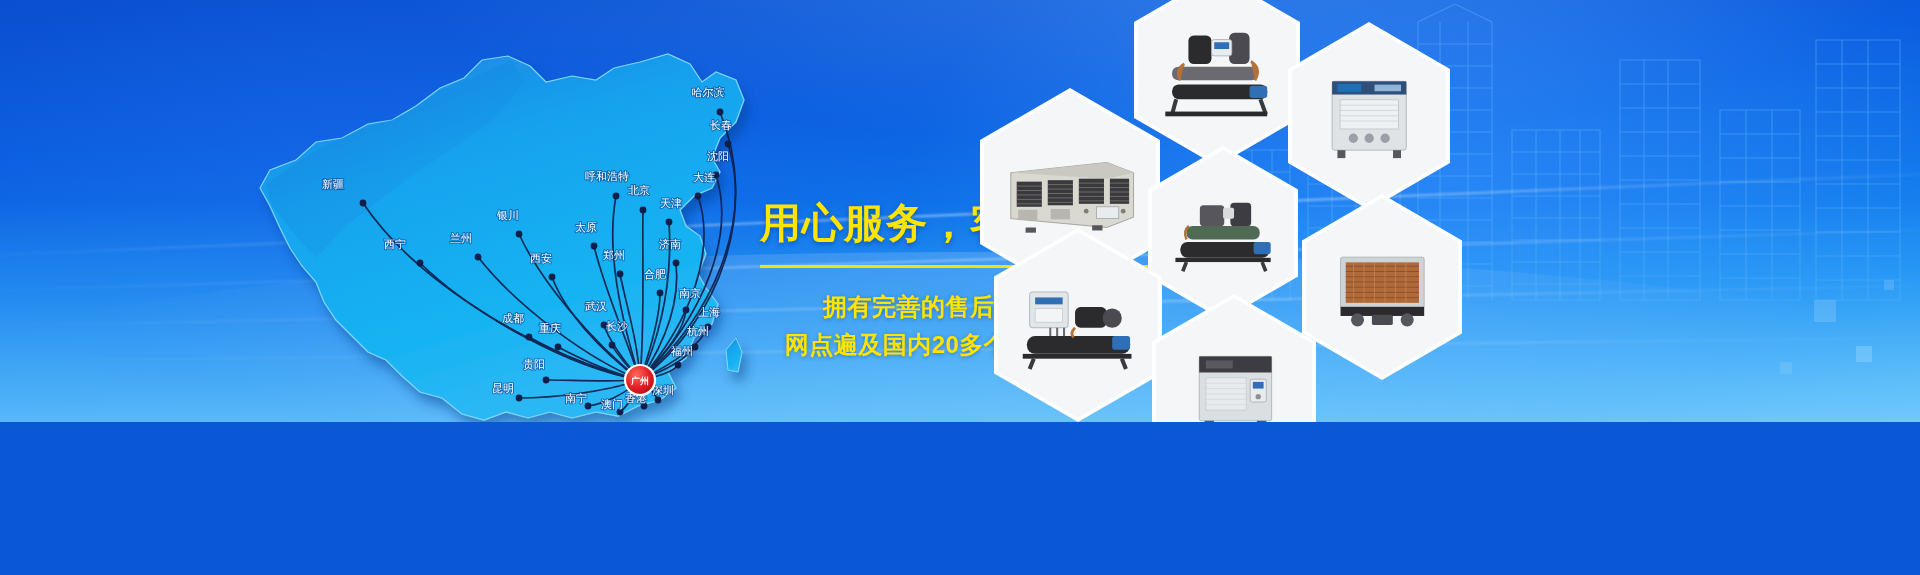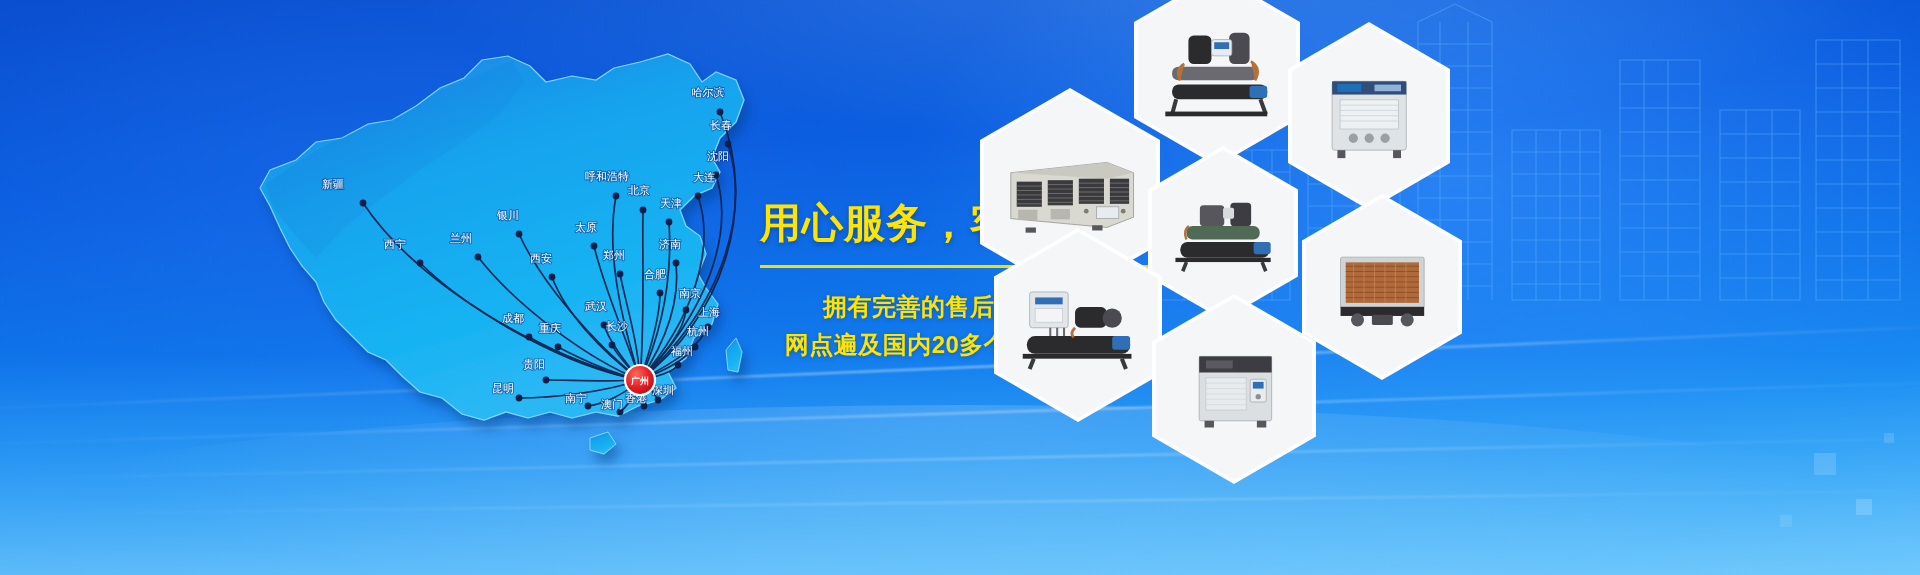--- a/index.html
+++ b/index.html
@@ -1,19 +1,19 @@
 <!DOCTYPE html>
 <html><head>
 <meta charset="utf-8">
 <title>Banner</title>
 <style>
   html,body{margin:0;padding:0;background:#0a58d6;}
   *{box-sizing:border-box;}
   .banner{
-    position:relative;width:1920px;height:575px;overflow:hidden;
+    position:relative;width:1920px;height:422px;overflow:hidden;
     font-family:"Liberation Sans","DejaVu Sans",sans-serif;
     background:
       radial-gradient(ellipse 900px 520px at 1450px 180px, rgba(60,150,255,.55) 0%, rgba(60,150,255,0) 60%),
       radial-gradient(ellipse 700px 400px at 380px 200px, rgba(30,110,235,.45) 0%, rgba(30,110,235,0) 65%),
       linear-gradient(176deg,#0a4fd0 0%,#0c5ee0 28%,#0f74ea 52%,#1a8cf2 72%,#3fa9f7 88%,#63c0fb 100%);
   }
 
   
   .bg-glow-top{position:absolute;left:0;top:0;width:100%;height:300px;
     background:radial-gradient(ellipse 1100px 260px at 60% -40px, rgba(120,190,255,.30), rgba(120,190,255,0) 70%);}

